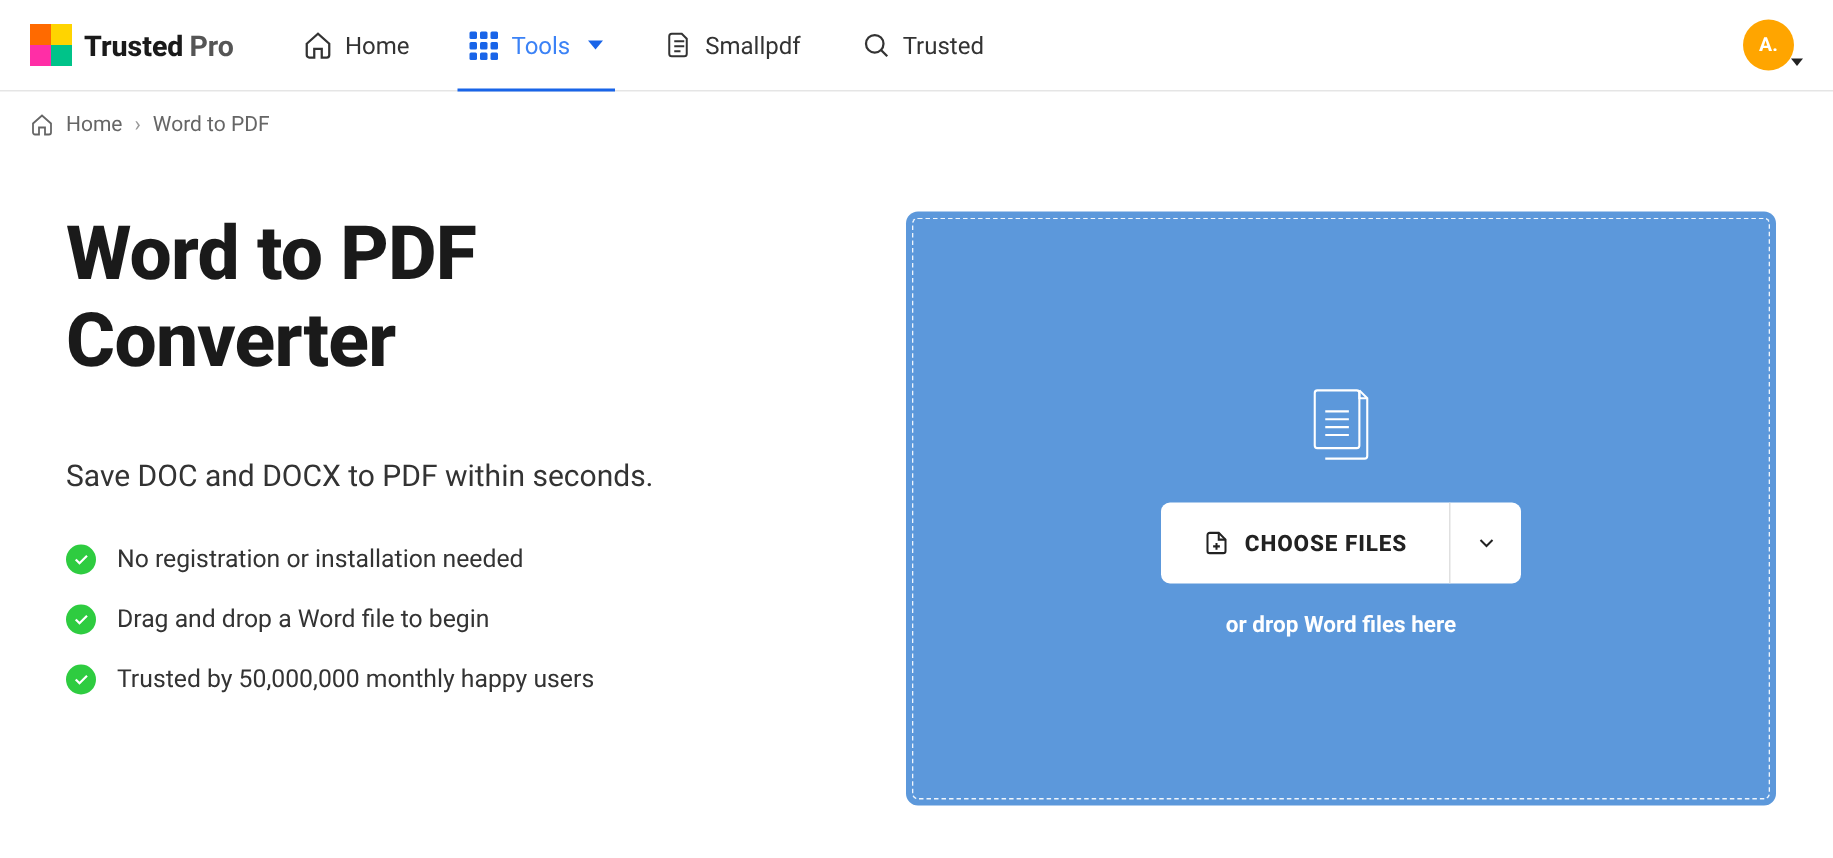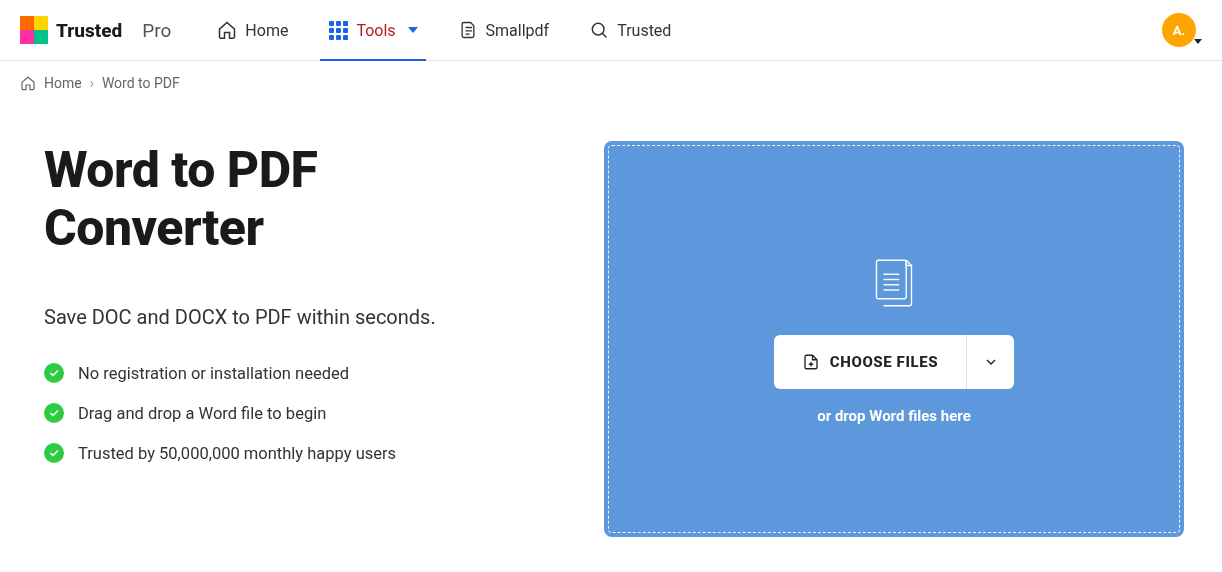--- a/index.html
+++ b/index.html
@@ -28,41 +28,41 @@
     }
     .logo {
       width: 28px;
       height: 28px;
       display: grid;
       grid-template-columns: 1fr 1fr;
       grid-template-rows: 1fr 1fr;
     }
     .logo > div { width: 100%; height: 100%; }
     .brand-name { font-weight: 800; font-size: 19px; color: #1a1a1a; }
-    .brand-pro { font-weight: 400; font-size: 19px; color: #555; margin-left: 20px; }
+    .brand-pro { font-weight: 700; font-size: 19px; color: #555; margin-left: 4px; }
 
     .nav-links {
       display: flex;
       align-items: center;
       gap: 8px;
       flex: 1;
     }
     .nav-item {
       display: flex;
       align-items: center;
       gap: 8px;
       padding: 0 16px;
       height: 61px;
       font-size: 16px;
       color: #333;
       cursor: pointer;
       position: relative;
     }
     .nav-item.active {
-      color: #b91c1c;
+      color: #3b82f6;
       justify-content: center;
     }
     .nav-item.active::after {
       content: "";
       position: absolute;
       bottom: 0;
       left: 8px;
       right: 8px;
       height: 2px;
       background: #1964e8;

